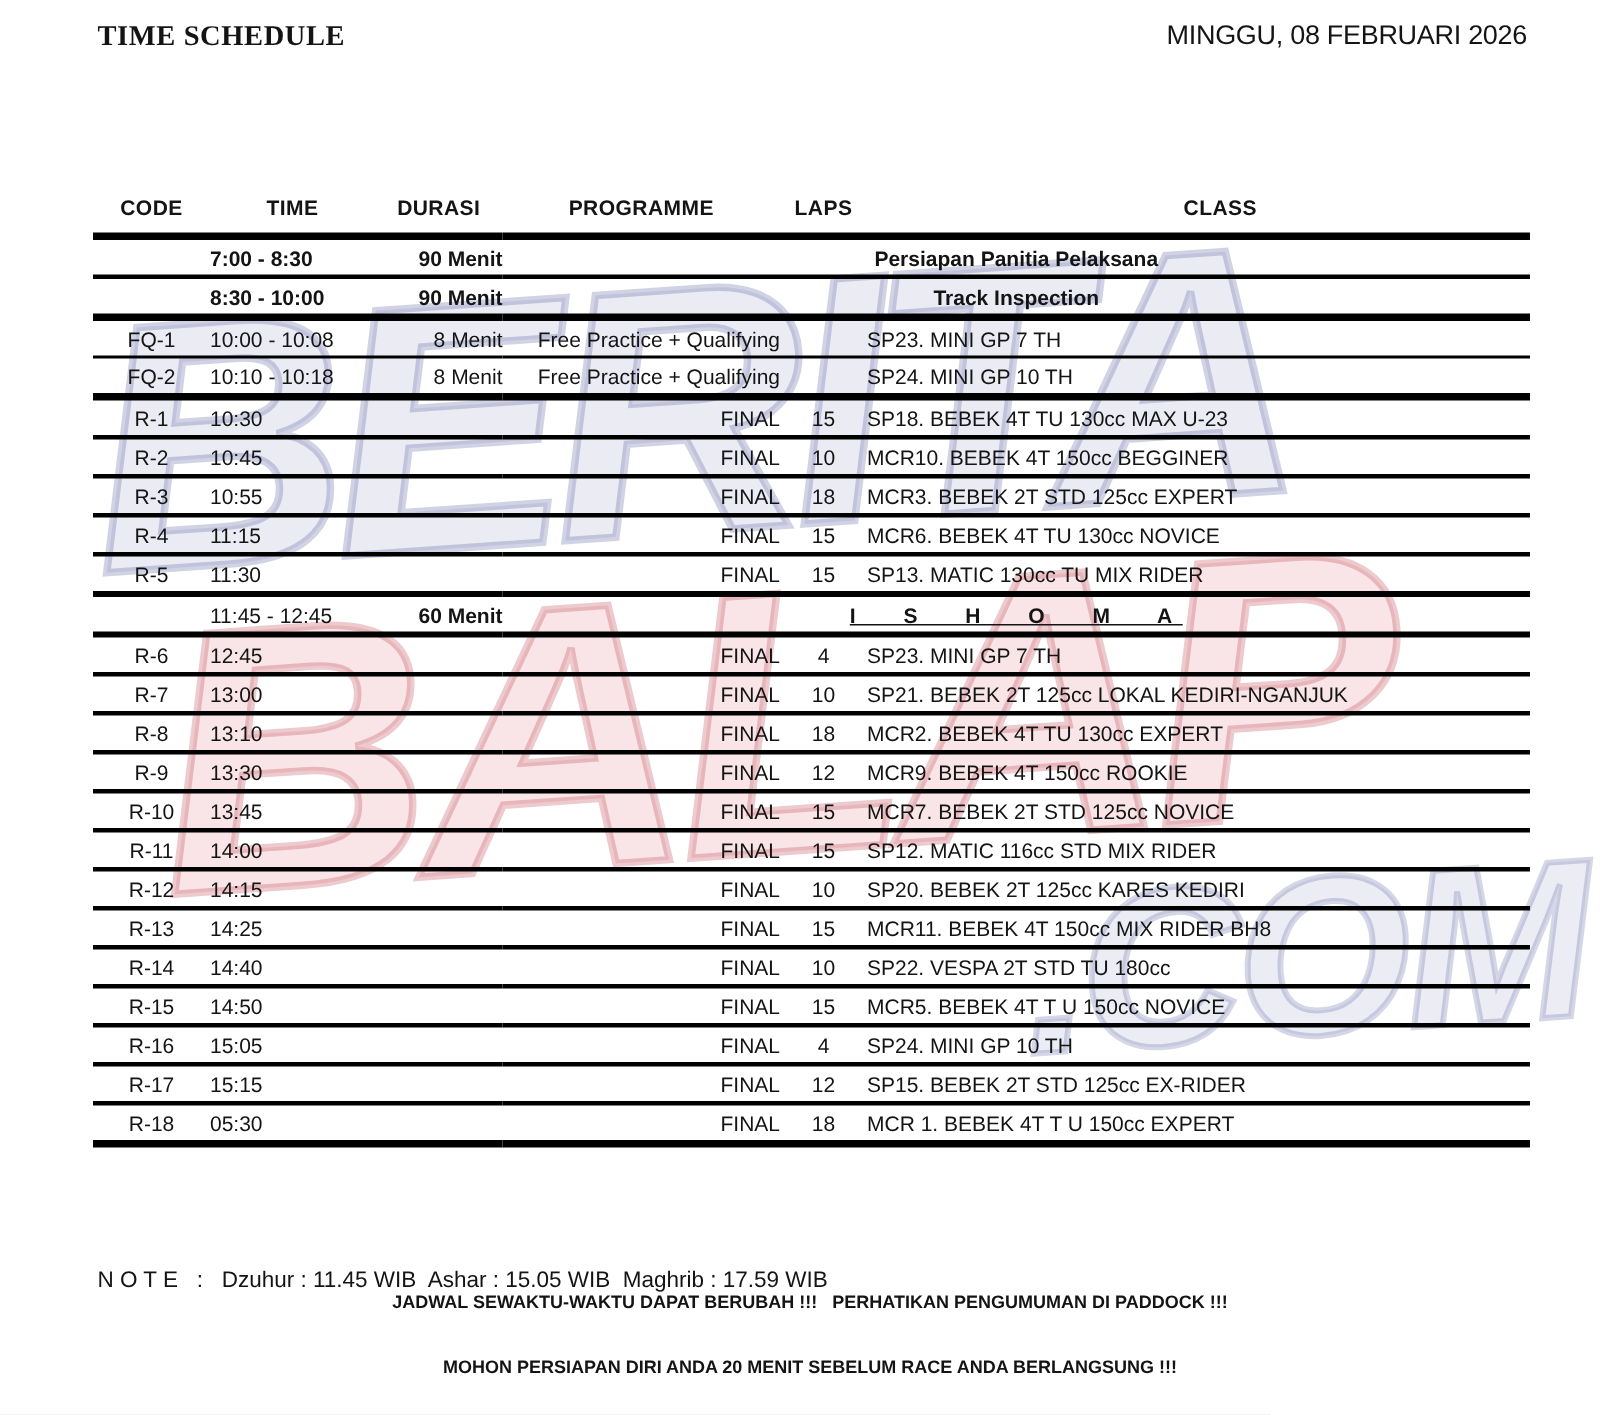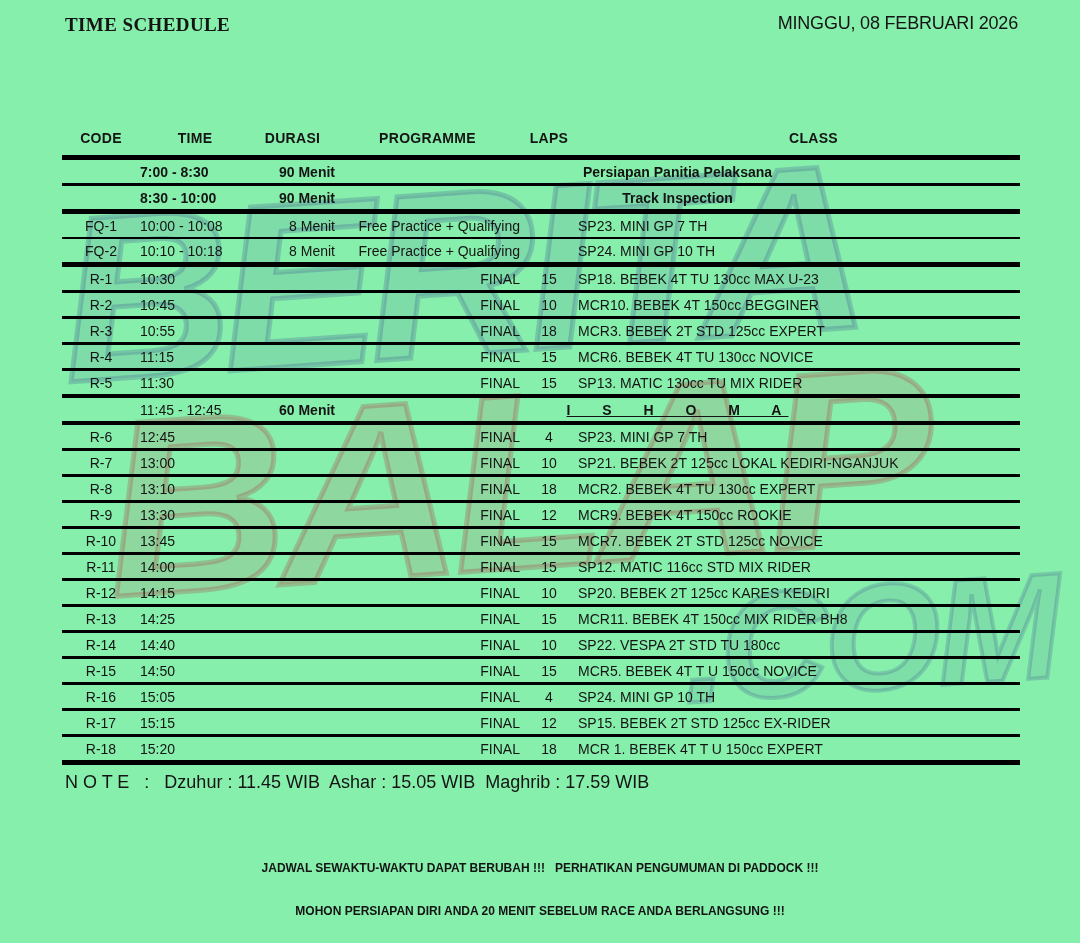--- a/index.html
+++ b/index.html
@@ -1,18 +1,18 @@
 <!DOCTYPE html>
 <html><head>
 <meta charset="utf-8">
 <style>
   html,body{margin:0;padding:0;background:#e9e9e9;}
   .page{
     position:relative;width:1080px;height:943px;margin:0 auto;
-    background:#86efac;overflow:hidden;
+    background:#ffffff;overflow:hidden;
     font-family:"Liberation Sans",sans-serif;color:#141414;
   }
   
   .doc-title{
     position:absolute;left:65px;top:14px;
     font-family:"Liberation Serif",serif;font-weight:bold;
     font-size:19px;letter-spacing:.4px;
   }
   .doc-date{
     position:absolute;right:62px;top:13px;
@@ -62,21 +62,21 @@
   .c-class{padding-left:29px;}
   .c-label{text-align:center;font-weight:bold;font-size:15.5px;padding-left:50px;}
   .c-label.spaced{letter-spacing:7px;word-spacing:14px;text-decoration:underline;}
   .bold{font-weight:bold;}
   tr.b2 td{border-bottom:2px solid #000;}
   tr.b3 td{border-bottom:3px solid #000;}
   tr.b4 td{border-bottom:4px solid #000;}
   tr.b5 td{border-bottom:5px solid #000;}
   
   .note{
-    position:absolute;left:65px;top:772px;font-size:18px;
+    position:absolute;left:65px;top:845px;font-size:15px;
     white-space:pre;z-index:1;
   }
   .footer-line{
     position:absolute;left:0;width:1080px;text-align:center;
     font-weight:bold;font-size:12px;white-space:pre;z-index:1;
   }
   .footer-1{top:861px;}
   .footer-2{top:904px;}
 </style>
 </head>
@@ -278,21 +278,21 @@
         <tr class="b3">
           <td class="c-code">R-17</td>
           <td class="c-time">15:15</td>
           <td class="c-durasi"></td>
           <td class="c-prog">FINAL</td>
           <td class="c-laps">12</td>
           <td class="c-class">SP15. BEBEK 2T STD 125cc EX-RIDER</td>
         </tr>
         <tr class="b5">
           <td class="c-code">R-18</td>
-          <td class="c-time">15:20</td>
+          <td class="c-time">05:30</td>
           <td class="c-durasi"></td>
           <td class="c-prog">FINAL</td>
           <td class="c-laps">18</td>
           <td class="c-class">MCR 1. BEBEK 4T T U 150cc EXPERT</td>
         </tr>
       </tbody>
   </table>
 
   <div class="note">N O T E   :   Dzuhur : 11.45 WIB  Ashar : 15.05 WIB  Maghrib : 17.59 WIB</div>
 

